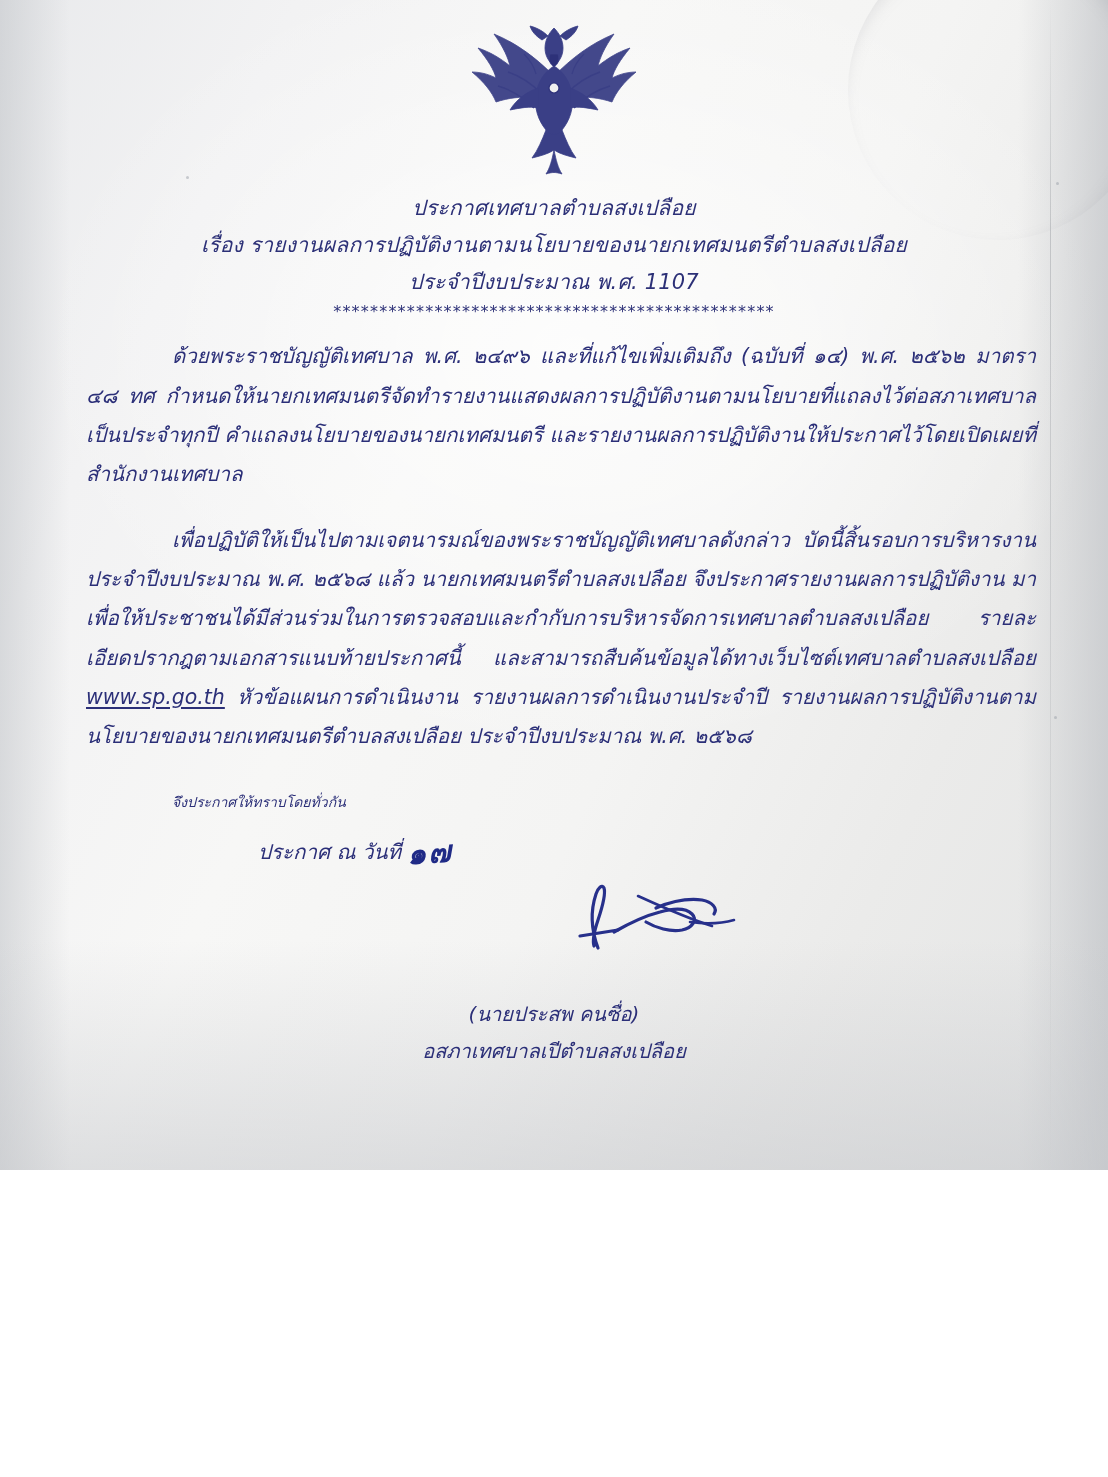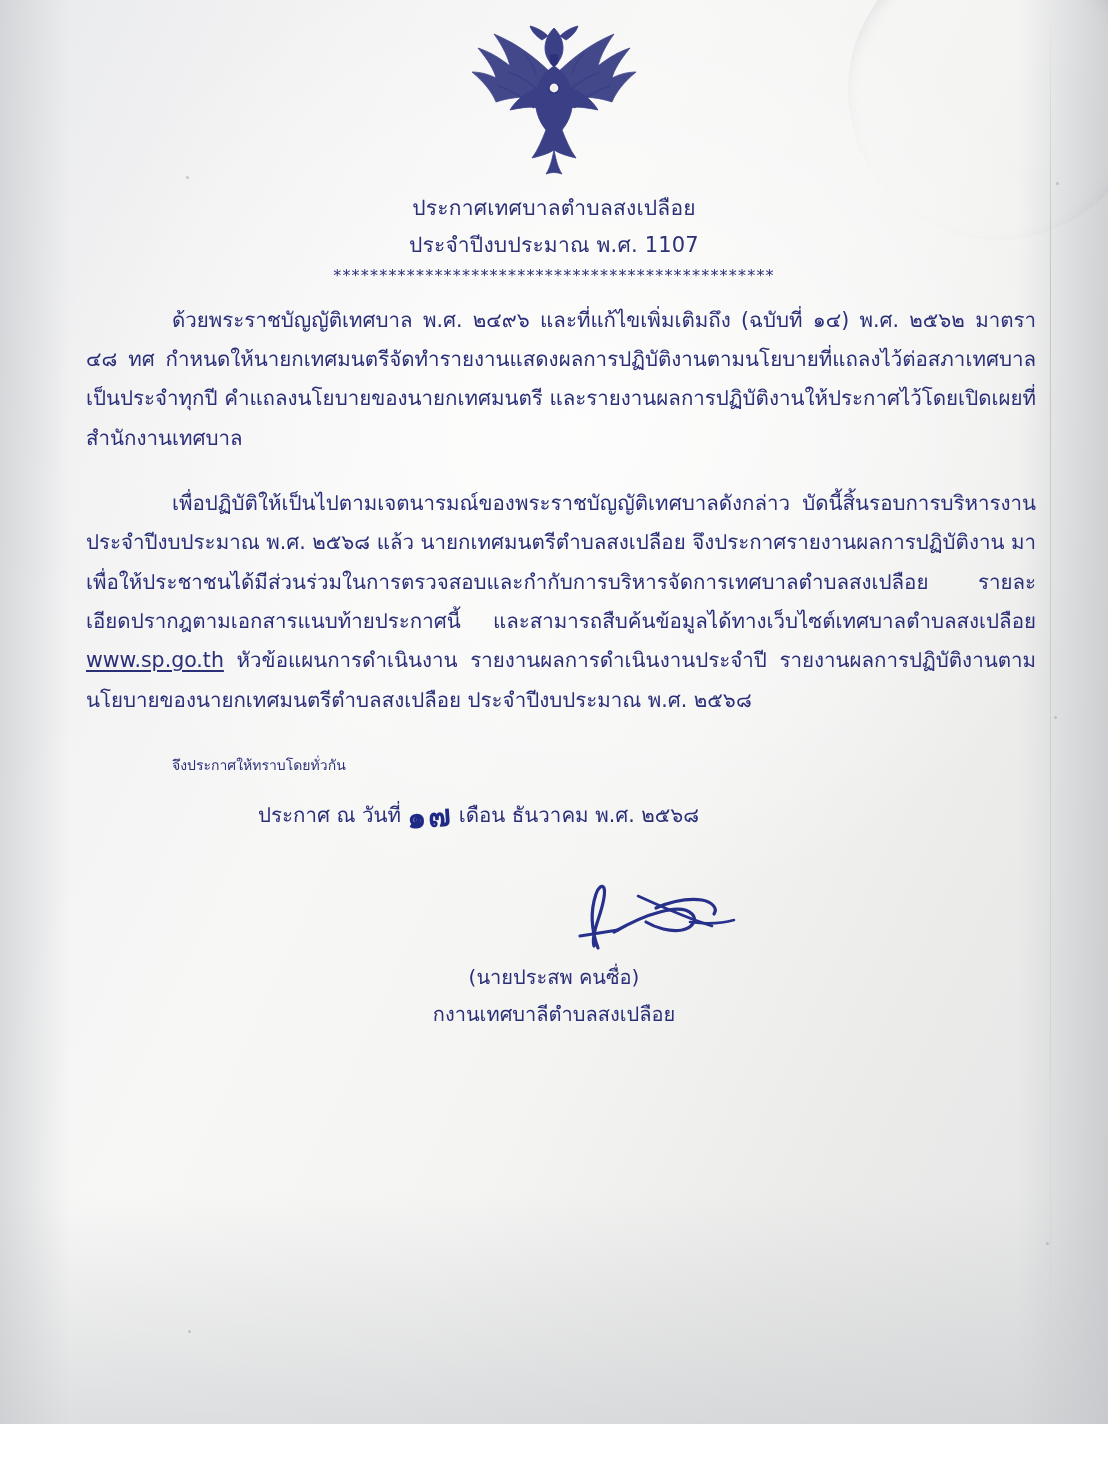--- a/index.html
+++ b/index.html
@@ -6,25 +6,26 @@
     margin: 0;
     padding: 0;
     background: #ffffff;
   }
   body {
     font-family: "DejaVu Sans", sans-serif;
   }
   .page {
     position: relative;
     width: 1108px;
-    height: 1424px;
+    height: 1170px;
     overflow: hidden;
     background:
       radial-gradient(ellipse 70% 50% at 52% 30%, rgba(255,255,255,0.75), rgba(255,255,255,0) 70%),
       linear-gradient(115deg, #e9eaec 0%, #f2f2f3 18%, #f7f7f6 38%, #f4f4f3 58%, #ebebea 78%, #e3e4e4 100%);
+    font-style: italic;
   }
   
   .shade-left {
     position: absolute; left: 0; top: 0; width: 70px; height: 100%;
     background: linear-gradient(90deg, rgba(193,196,200,0.55), rgba(193,196,200,0));
     pointer-events: none;
   }
   .shade-right {
     position: absolute; right: 0; top: 0; width: 90px; height: 100%;
     background: linear-gradient(270deg, rgba(186,189,194,0.6), rgba(186,189,194,0));
@@ -183,49 +184,49 @@
         <path d="M60 40 C66 46 70 52 72 60" fill="none" stroke-width="1.2"></path>
         <path d="M120 40 C114 46 110 52 108 60" fill="none" stroke-width="1.2"></path>
       </g>
     </svg>
   </div>
 
   <div class="doc-text">
 
     <div class="title-block center">
       <div>ประกาศเทศบาลตำบลสงเปลือย</div>
+      <div>เรื่อง รายงานผลการปฏิบัติงานตามนโยบายของนายกเทศมนตรีตำบลสงเปลือย</div>
       <div>ประจำปีงบประมาณ พ.ศ. 1107</div>
     </div>
     <div class="stars">************************************************</div>
 
     <div class="body-block">
       <p class="para indent">ด้วยพระราชบัญญัติเทศบาล พ.ศ. ๒๔๙๖ และที่แก้ไขเพิ่มเติมถึง (ฉบับที่ ๑๔) พ.ศ. ๒๕๖๒ มาตรา ๔๘ ทศ กำหนดให้นายกเทศมนตรีจัดทำรายงานแสดงผลการปฏิบัติงานตามนโยบายที่แถลงไว้ต่อสภาเทศบาลเป็นประจำทุกปี คำแถลงนโยบายของนายกเทศมนตรี และรายงานผลการปฏิบัติงานให้ประกาศไว้โดยเปิดเผยที่สำนักงานเทศบาล</p>
       <p class="para indent para-2"><span>เพื่อปฏิบัติให้เป็นไปตามเจตนารมณ์ของพระราชบัญญัติเทศบาลดังกล่าว บัดนี้สิ้นรอบการบริหารงาน ประจำปีงบประมาณ พ.ศ. ๒๕๖๘ แล้ว นายกเทศมนตรีตำบลสงเปลือย จึงประกาศรายงานผลการปฏิบัติงาน มาเพื่อให้ประชาชนได้มีส่วนร่วมในการตรวจสอบและกำกับการบริหารจัดการเทศบาลตำบลสงเปลือย รายละเอียดปรากฎตามเอกสารแนบท้ายประกาศนี้ และสามารถสืบค้นข้อมูลได้ทางเว็บไซต์เทศบาลตำบลสงเปลือย </span><span class="link">www.sp.go.th</span><span> หัวข้อแผนการดำเนินงาน รายงานผลการดำเนินงานประจำปี รายงานผลการปฏิบัติงานตามนโยบายของนายกเทศมนตรีตำบลสงเปลือย ประจำปีงบประมาณ พ.ศ. ๒๕๖๘</span></p>
     </div>
 
     <div class="closing">จึงประกาศให้ทราบโดยทั่วกัน</div>
 
     <div class="dateline">
       <span>ประกาศ ณ วันที่</span>
       <span class="handwrite-day">๑๗</span>
-      <span>เดือน ธันวาคม พ.ศ. ๒๕๖๘</span>
     </div>
 
     <div class="signature">
       <svg viewBox="0 0 260 110" xmlns="http://www.w3.org/2000/svg" aria-hidden="true">
         <g fill="none" stroke="#27308b" stroke-width="3.2" stroke-linecap="round">
           <path d="M58 98 C52 82 50 62 56 44 C58 38 62 34 64 38 C66 44 62 58 58 70 C54 82 52 90 54 96"></path>
           <path d="M40 86 C52 84 66 82 78 80"></path>
           <path d="M74 82 C88 74 104 66 120 62 C134 58 146 58 152 64 C158 70 152 78 142 80 C130 82 116 78 106 72"></path>
           <path d="M116 58 C130 52 146 48 162 50 C172 52 178 58 174 64"></path>
           <path d="M98 46 C120 56 146 68 172 76" stroke-width="2.6"></path>
           <path d="M150 72 C164 74 180 74 194 70" stroke-width="2.6"></path>
         </g>
       </svg>
     </div>
 
     <div class="sign-name">
       <div>(นายประสพ  คนซื่อ)</div>
-      <div>กงานเทศบาลีตำบลสงเปลือย</div>
+      <div>อสภาเทศบาลเปีตำบลสงเปลือย</div>
     </div>
 
   </div>
 </div>
 
 </body></html>

